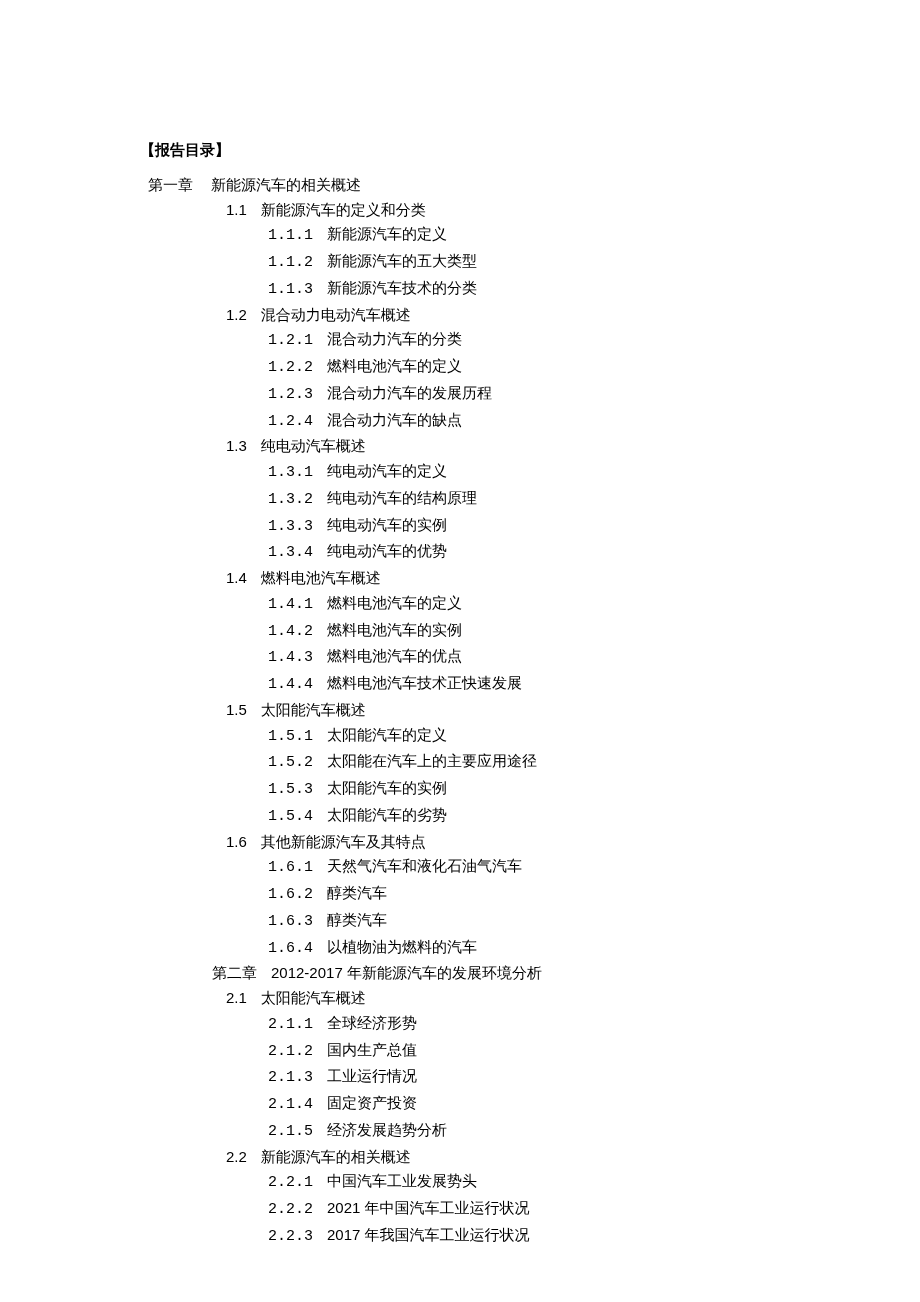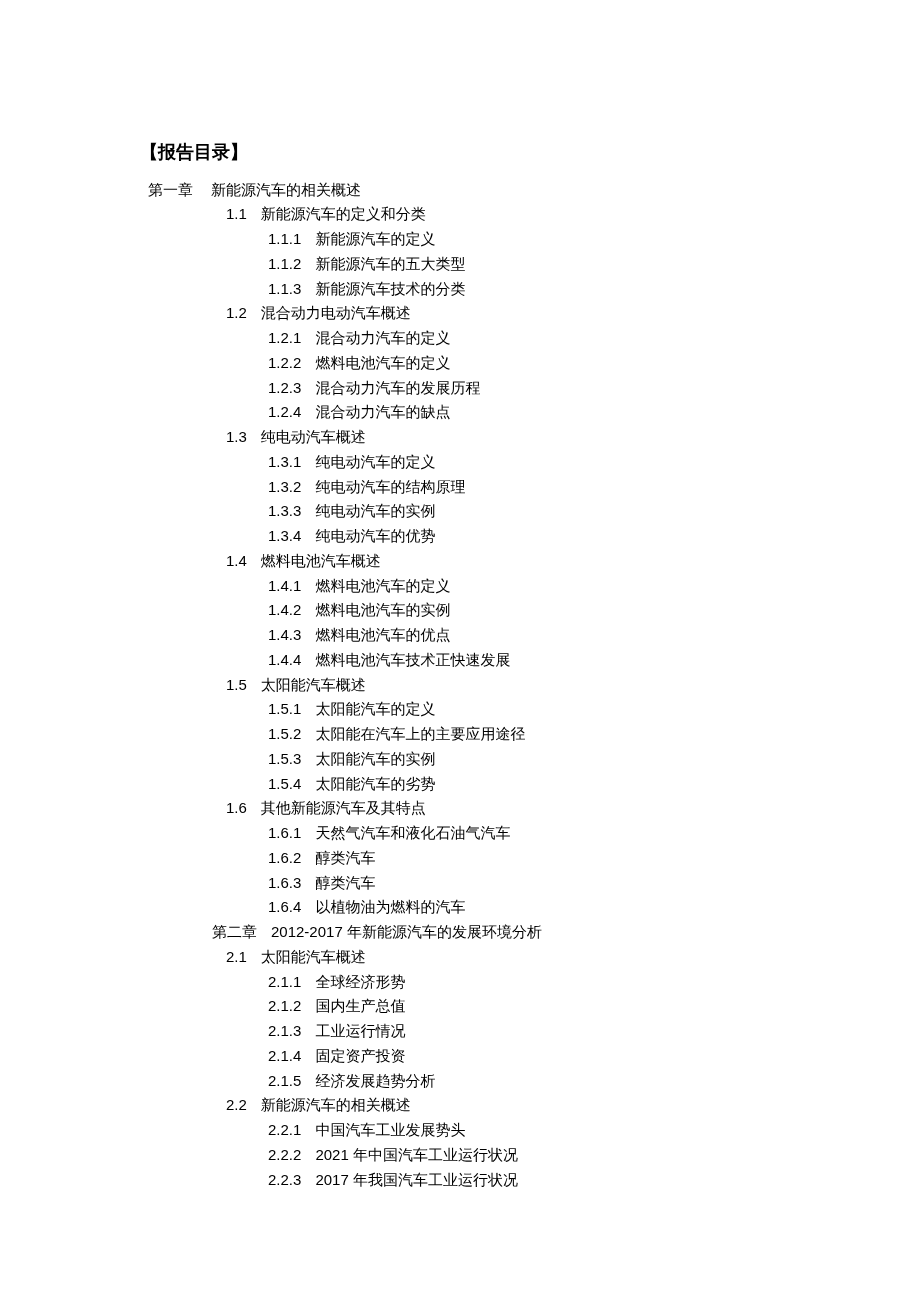--- a/index.html
+++ b/index.html
@@ -10,21 +10,21 @@
     body {
       background: #ffffff;
       font-family: "SimSun", "宋体", serif;
       font-size: 15px;
       color: #000000;
       line-height: 1.65;
       width: 920px;
       padding: 138px 0 0 140px;
     }
     .title {
-      font-size: 18px;
+      font-size: 15px;
       font-weight: bold;
       margin-bottom: 10px;
     }
     .ch-line {
       padding-left: 8px;
     }
     .ch-num {
       display: inline-block;
     }
     .ch-gap {
@@ -40,21 +40,21 @@
     }
     .sec-gap {
       display: inline-block;
       width: 14px;
     }
     .sub-line {
       padding-left: 128px;
     }
     .sub-num {
       display: inline-block;
-      font-family: Liberation Sans, sans-serif;
+      font-family: Liberation Mono, monospace;
     }
     .sub-gap {
       display: inline-block;
       width: 14px;
     }
     .ch2-line {
       padding-left: 72px;
     }
     .ch2-num {
       display: inline-block;
@@ -75,21 +75,21 @@
 <div class="ch-line">
   <span class="ch-num">第一章</span><span class="ch-gap"></span><span>新能源汽车的相关概述</span>
 </div>
 
 <div class="sec-line"><span class="sec-num">1.1</span><span class="sec-gap"></span><span>新能源汽车的定义和分类</span></div>
 <div class="sub-line"><span class="sub-num">1.1.1</span><span class="sub-gap"></span><span>新能源汽车的定义</span></div>
 <div class="sub-line"><span class="sub-num">1.1.2</span><span class="sub-gap"></span><span>新能源汽车的五大类型</span></div>
 <div class="sub-line"><span class="sub-num">1.1.3</span><span class="sub-gap"></span><span>新能源汽车技术的分类</span></div>
 
 <div class="sec-line"><span class="sec-num">1.2</span><span class="sec-gap"></span><span>混合动力电动汽车概述</span></div>
-<div class="sub-line"><span class="sub-num">1.2.1</span><span class="sub-gap"></span><span>混合动力汽车的定义</span></div>
+<div class="sub-line"><span class="sub-num">1.2.1</span><span class="sub-gap"></span><span>混合动力汽车的分类</span></div>
 <div class="sub-line"><span class="sub-num">1.2.2</span><span class="sub-gap"></span><span>燃料电池汽车的定义</span></div>
 <div class="sub-line"><span class="sub-num">1.2.3</span><span class="sub-gap"></span><span>混合动力汽车的发展历程</span></div>
 <div class="sub-line"><span class="sub-num">1.2.4</span><span class="sub-gap"></span><span>混合动力汽车的缺点</span></div>
 
 <div class="sec-line"><span class="sec-num">1.3</span><span class="sec-gap"></span><span>纯电动汽车概述</span></div>
 <div class="sub-line"><span class="sub-num">1.3.1</span><span class="sub-gap"></span><span>纯电动汽车的定义</span></div>
 <div class="sub-line"><span class="sub-num">1.3.2</span><span class="sub-gap"></span><span>纯电动汽车的结构原理</span></div>
 <div class="sub-line"><span class="sub-num">1.3.3</span><span class="sub-gap"></span><span>纯电动汽车的实例</span></div>
 <div class="sub-line"><span class="sub-num">1.3.4</span><span class="sub-gap"></span><span>纯电动汽车的优势</span></div>
 

